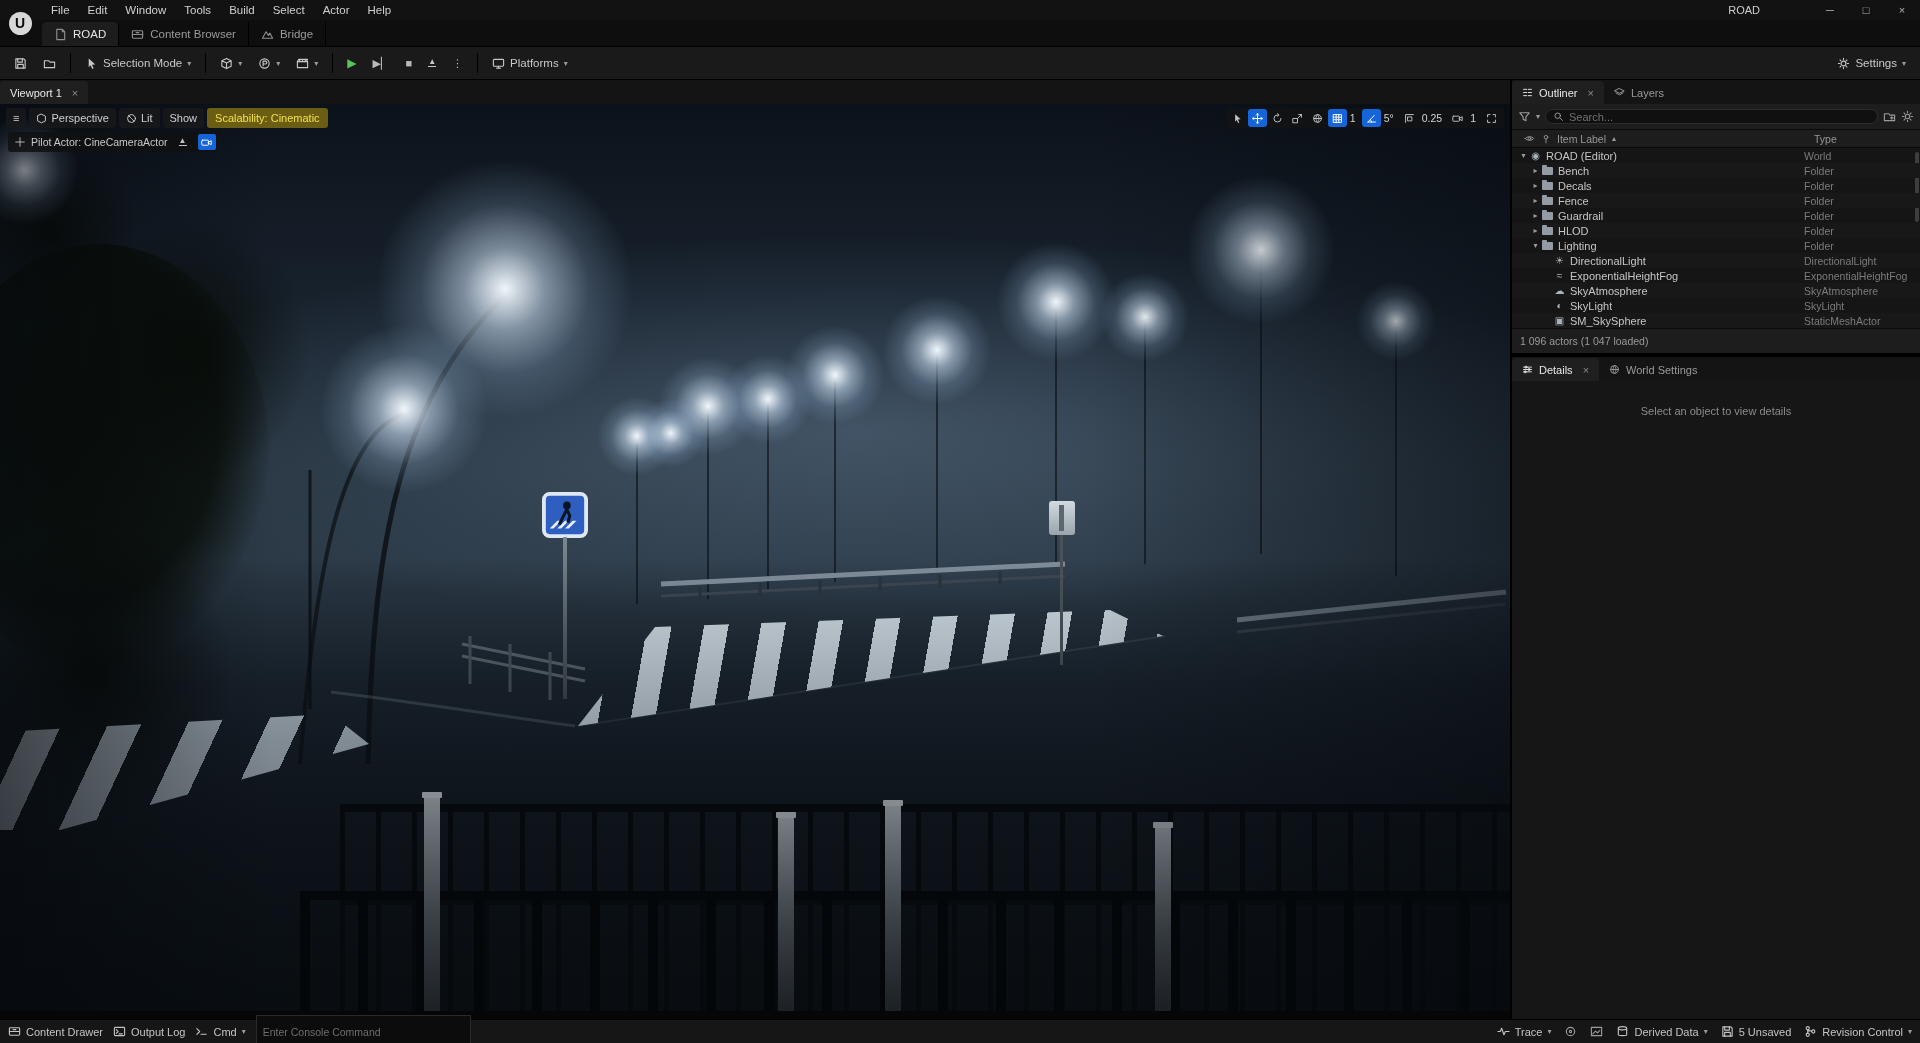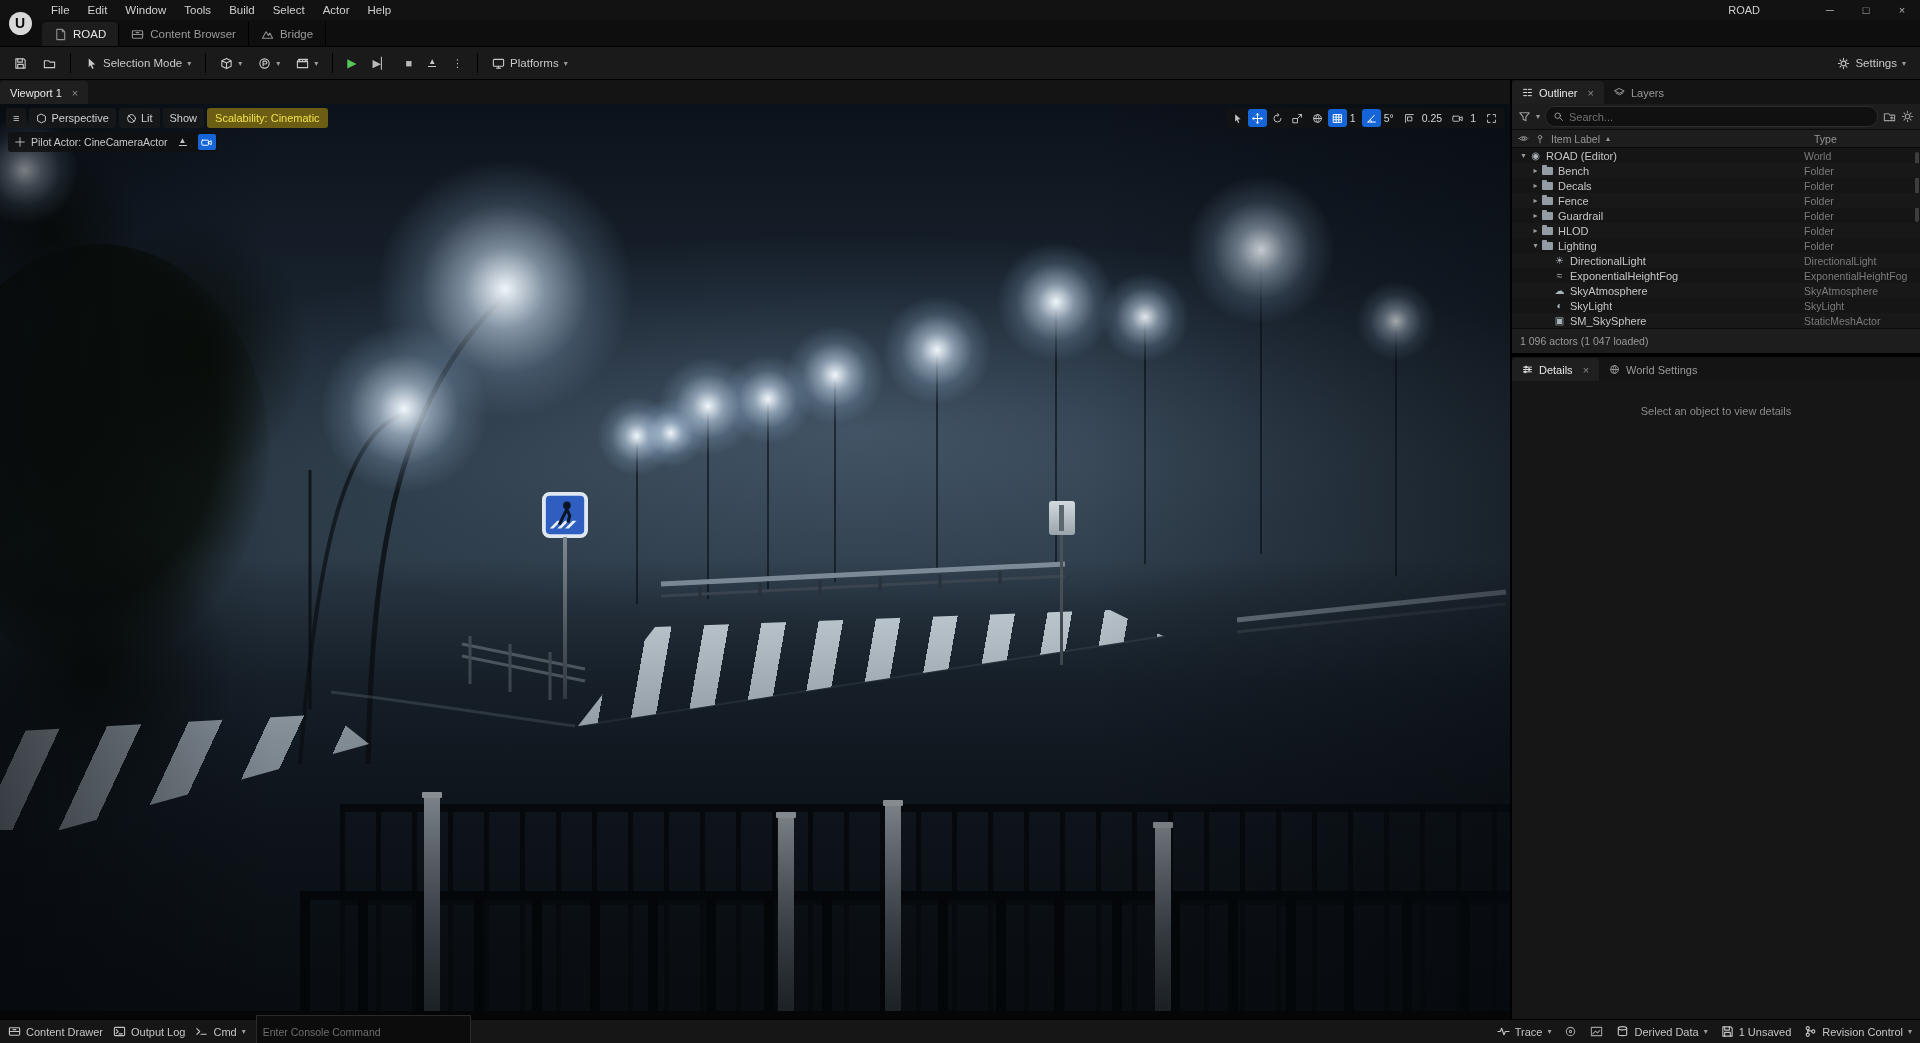--- a/index.html
+++ b/index.html
@@ -83,25 +83,25 @@
 .vpt-val{font-size:10.5px;color:#d4d4d4;margin:0 5px 0 2px}
 .pilot{position:absolute;left:8px;top:28px;height:20px;display:flex;align-items:center;gap:6px;padding:0 2px 0 7px;background:rgba(16,16,16,.85);border-radius:3px;font-size:10.5px;color:#c9c9c9;z-index:10}
 .pilot .pbtn{width:18px;height:16px;display:flex;align-items:center;justify-content:center;border-radius:2px;color:#c0c0c0}
 .pilot .pbtn.cam{background:#1565d8;color:#fff}
 .eject{font-size:8px;line-height:6px;border-bottom:1.5px solid currentColor;padding-bottom:1px}
 
 
 .rpanel{width:408px;margin-left:2px;display:flex;flex-direction:column;background:#111;flex:0 0 auto}
 .outliner{background:#1a1a1a;display:flex;flex-direction:column;flex:0 0 auto}
 .searchrow{height:26px;display:flex;align-items:center;gap:5px;background:#1d1d1d;padding:0 6px;border-bottom:1px solid #0a0a0a}
-.srch{flex:1;height:21px;background:#101010;border:1px solid #2c2c2c;border-radius:10px;display:flex;align-items:center;gap:5px;padding:0 7px;color:#8a8a8a}
+.srch{flex:1;height:15px;background:#101010;border:1px solid #2c2c2c;border-radius:10px;display:flex;align-items:center;gap:5px;padding:0 7px;color:#8a8a8a}
 .srch input{flex:1;background:transparent;border:none;outline:none;color:#cfcfcf;font-size:11px}
 .srch input::placeholder{color:#717171}
 .sico{color:#9b9b9b;display:flex;align-items:center}
-.ol-head{height:18px;display:flex;align-items:center;background:#1d1d1d;border-bottom:1px solid #0a0a0a;position:relative;font-size:10.5px;color:#969696;padding-left:6px;gap:6px}
+.ol-head{height:18px;display:flex;align-items:center;background:#1d1d1d;border-bottom:1px solid #0a0a0a;position:relative;font-size:10.5px;color:#969696;padding-left:12px;gap:6px}
 .ol-head .htype{position:absolute;left:302px}
 .ol-rows{height:180px;overflow:hidden;background:#151515;position:relative}
 .ol-row{height:15px;display:flex;align-items:center;position:relative;font-size:11px;color:#c6c6c6;white-space:nowrap}
 .ol-row.alt{background:#181818}
 .ol-row .exp{width:11px;font-size:8px;color:#9a9a9a;text-align:center;flex:0 0 auto}
 .oli{width:13px;height:11px;margin-right:4px;flex:0 0 auto;font-size:10px;line-height:11px;color:#a9b3ba;text-align:center}
 .oli.foldershape{position:relative}
 .oli.foldershape::before{content:"";position:absolute;left:1px;top:2px;width:11px;height:8px;background:#939ca4;border-radius:1px}
 .oli.foldershape::after{content:"";position:absolute;left:1px;top:0;width:5px;height:3px;background:#939ca4;border-radius:1px}
 .ol-label{overflow:hidden;text-overflow:ellipsis;max-width:230px}
@@ -664,21 +664,21 @@
             <path d="M2.5 3.5 V10.5 C2.5 11.8 11.5 11.8 11.5 10.5 V3.5"></path>
           </svg>
         <span>Derived Data</span>
         <span class="caret">▾</span>
       </div>
       <div class="sbtn">
         <svg class="svgi" viewBox="0 0 14 14">
             <path d="M2 2 H10.5 L12 3.5 V12 H2 Z"></path>
             <path d="M4 2 V5.5 H9 V2 M4 12 V8 H10 V12"></path>
           </svg>
-        <span>1 Unsaved</span>
+        <span>5 Unsaved</span>
       </div>
       <div class="sbtn">
         <svg class="svgi" viewBox="0 0 14 14">
             <circle cx="4" cy="3.5" r="1.7"></circle>
             <circle cx="4" cy="10.5" r="1.7"></circle>
             <circle cx="10" cy="7" r="1.7"></circle>
             <path d="M4 5.2 V8.8 M4 5.2 C4 7 8.3 5.8 8.3 7"></path>
           </svg>
         <span>Revision Control</span>
         <span class="caret">▾</span>

